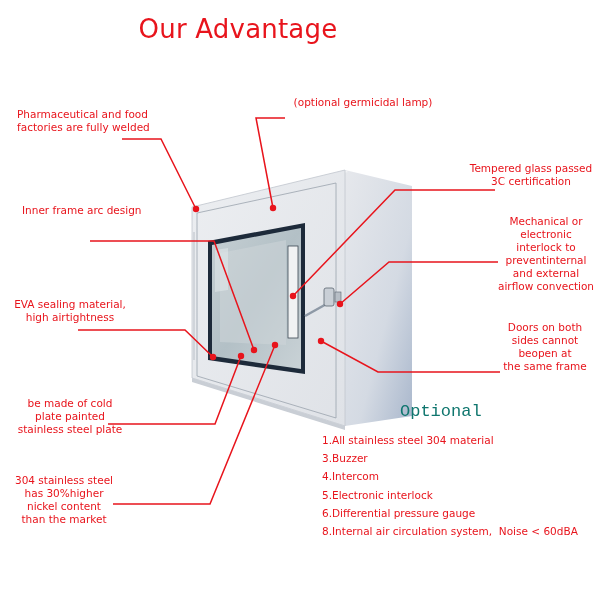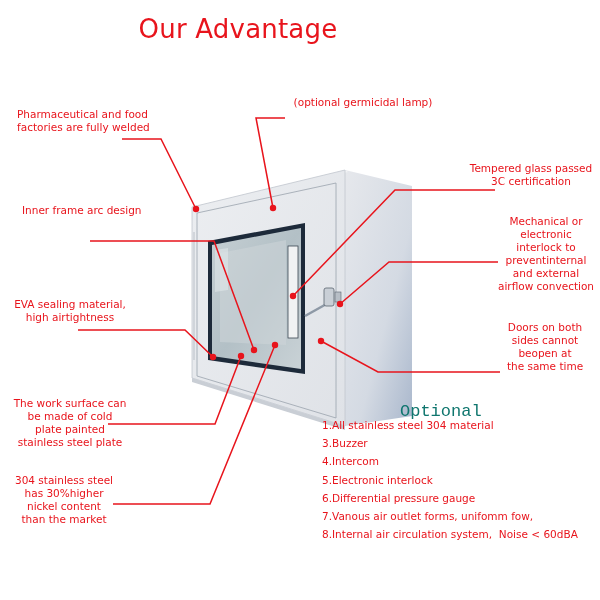--- a/index.html
+++ b/index.html
@@ -1,21 +1,21 @@
 <!DOCTYPE html>
 <html><head>
 <meta charset="utf-8">
 <style>
   html,body{margin:0;padding:0;background:#ffffff;}
   body{width:600px;height:600px;position:relative;overflow:hidden;font-family:"DejaVu Sans","Liberation Sans",sans-serif;color:#e8141c;}
   .title{position:absolute;left:0;top:14px;width:476px;text-align:center;font-size:26px;color:#e8141c;font-family:"DejaVu Sans",sans-serif;letter-spacing:0.2px;}
   .label{position:absolute;font-size:10.5px;line-height:13px;color:#e8141c;text-align:center;white-space:nowrap;}
   .label.left{text-align:left;}
   .optional-title{position:absolute;left:400px;top:402px;font-size:17px;color:#0f766e;font-family:Liberation Mono, monospace;}
-  .opt-list{position:absolute;left:322px;top:416px;font-size:10.5px;line-height:18.2px;color:#e8141c;margin:0;padding:0;list-style:none;white-space:nowrap;}
+  .opt-list{position:absolute;left:322px;top:431px;font-size:10.5px;line-height:18.2px;color:#e8141c;margin:0;padding:0;list-style:none;white-space:nowrap;}
   .opt-list li{margin:0;padding:0;}
   svg.canvas{position:absolute;left:0;top:0;}
 </style>
 </head>
 <body>
 
 <div class="title">Our Advantage</div>
 
 <svg class="canvas" width="600" height="600" viewBox="0 0 600 600">
   <defs>
@@ -125,39 +125,37 @@
 
 <div class="label" style="left:10px;top:298px;width:120px;">
   <div>EVA sealing material,</div>
   <div>high airtightness</div>
 </div>
 
 <div class="label" style="left:500px;top:321px;width:90px;">
   <div>Doors on both</div>
   <div>sides cannot</div>
   <div>beopen at</div>
-  <div>the same time</div>
+  <div>the same frame</div>
 </div>
 
 <div class="label" style="left:10px;top:397px;width:120px;">
-  <div>The work surface can</div>
   <div>be made of cold</div>
   <div>plate painted</div>
   <div>stainless steel plate</div>
 </div>
 
 <div class="label" style="left:14px;top:474px;width:100px;">
   <div>304 stainless steel</div>
   <div>has 30%higher</div>
   <div>nickel content</div>
   <div>than the market</div>
 </div>
 
 <div class="optional-title">Optional</div>
 <ul class="opt-list">
   <li>1.All stainless steel 304 material</li>
   <li>3.Buzzer</li>
   <li>4.Intercom</li>
   <li>5.Electronic interlock</li>
   <li>6.Differential pressure gauge</li>
-  <li>7.Vanous air outlet forms, unifomm fow,</li>
   <li style="white-space:pre;">8.Internal air circulation system,  Noise &lt; 60dBA</li>
 </ul>
 
 </body></html>

